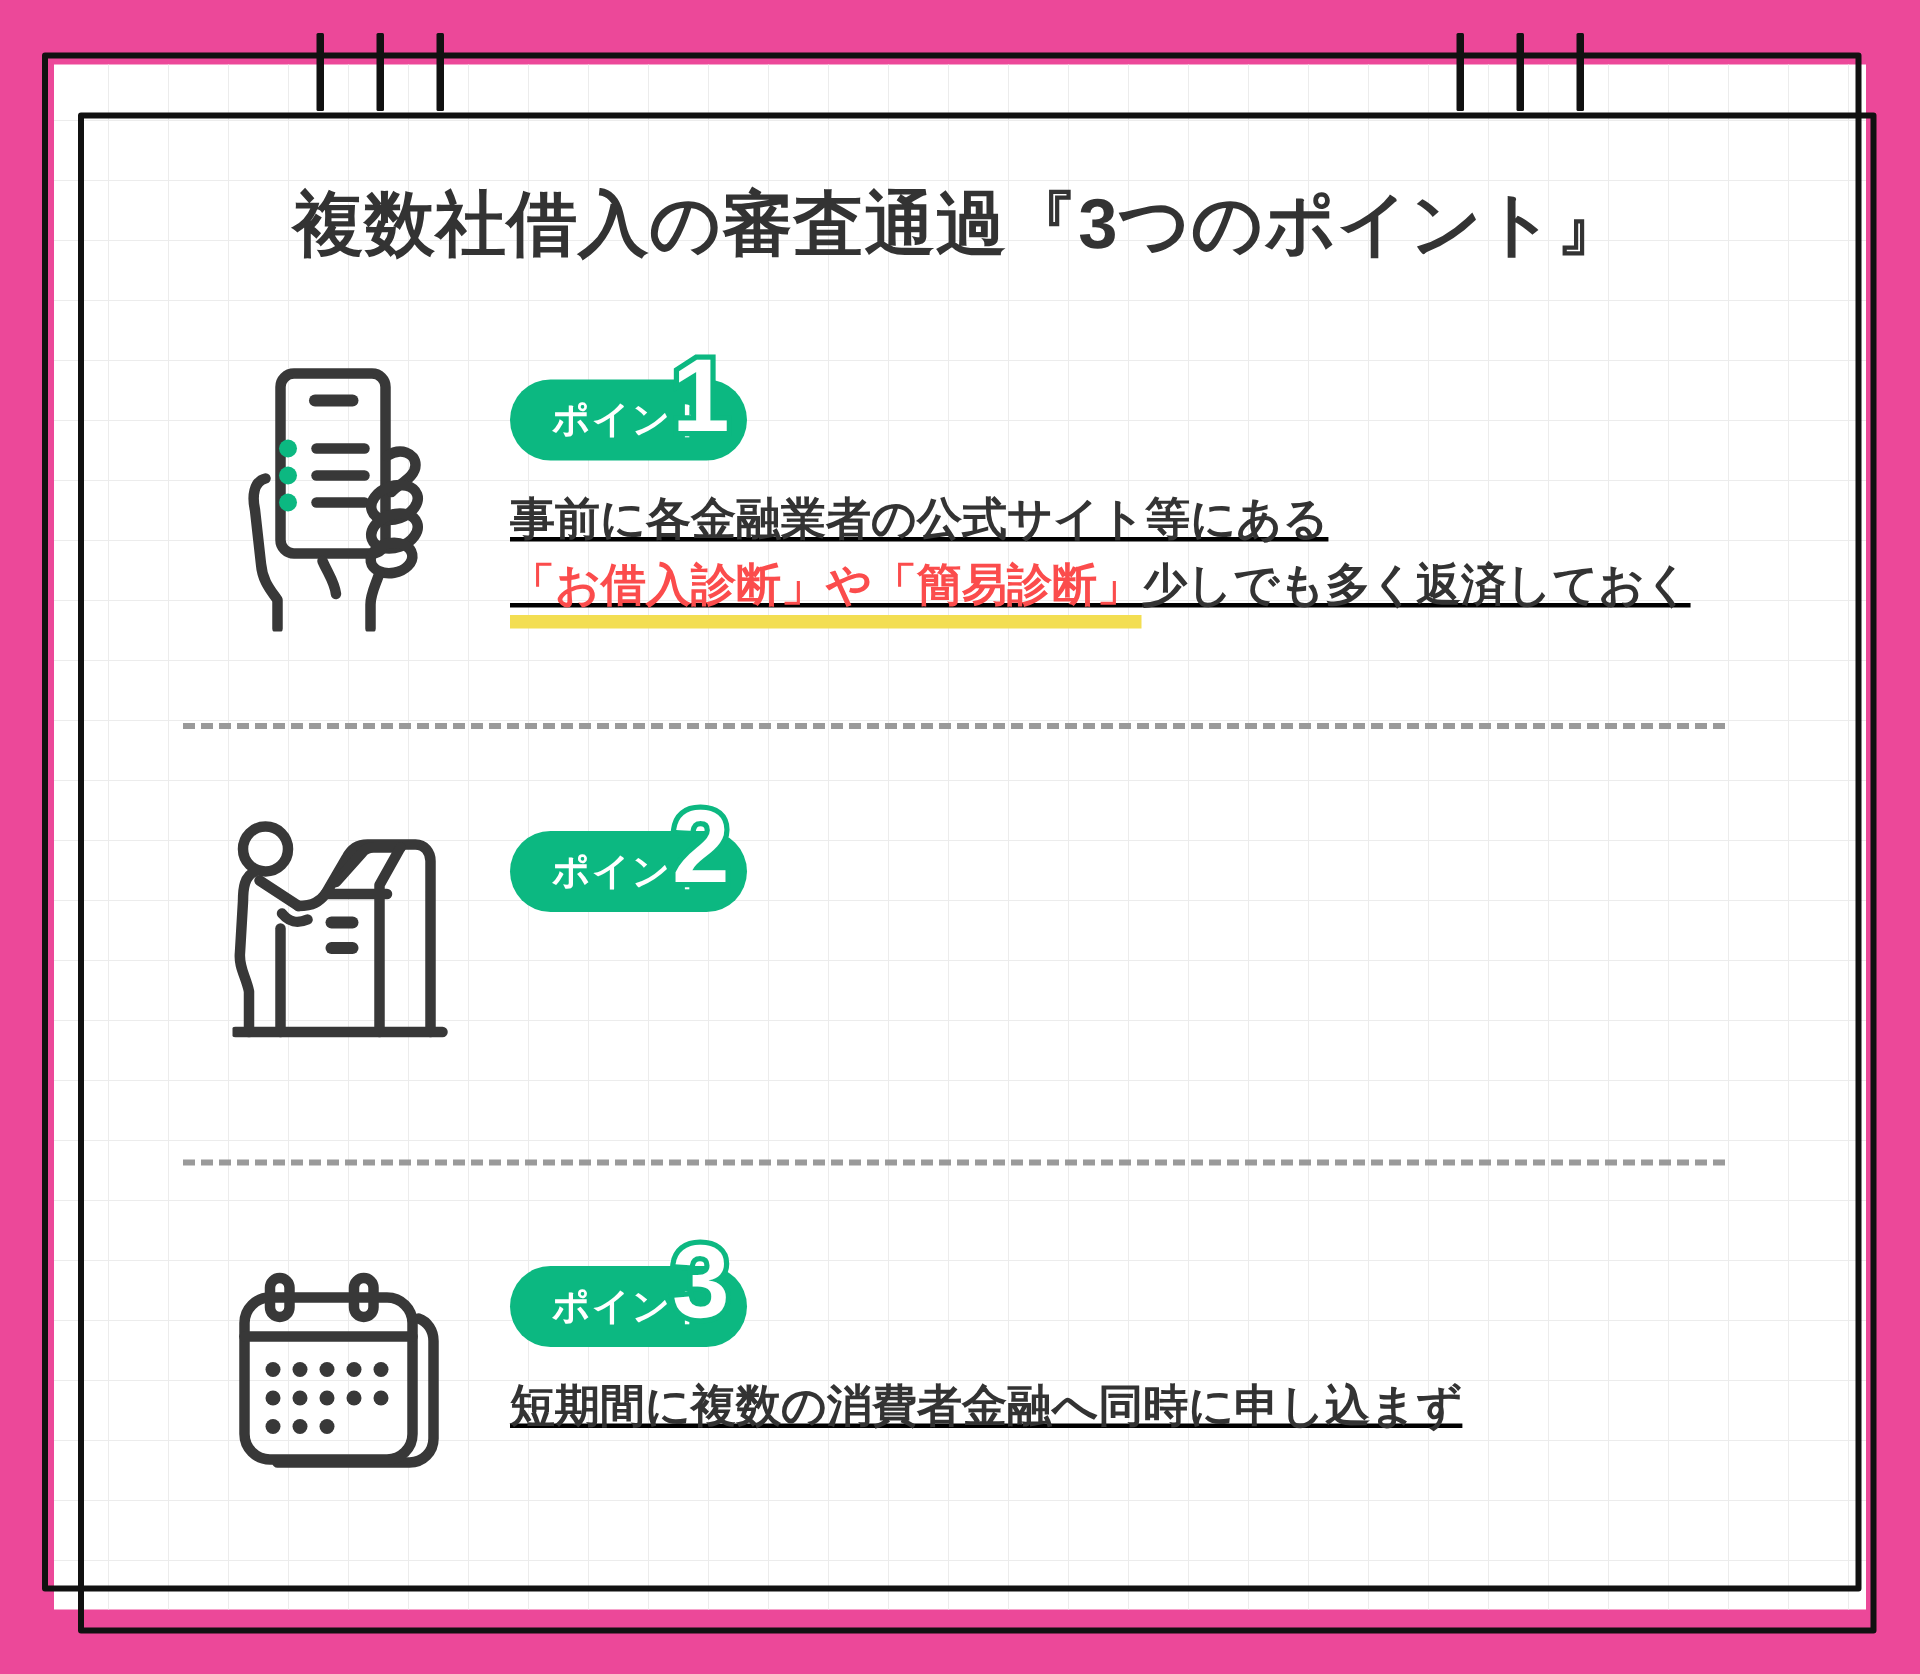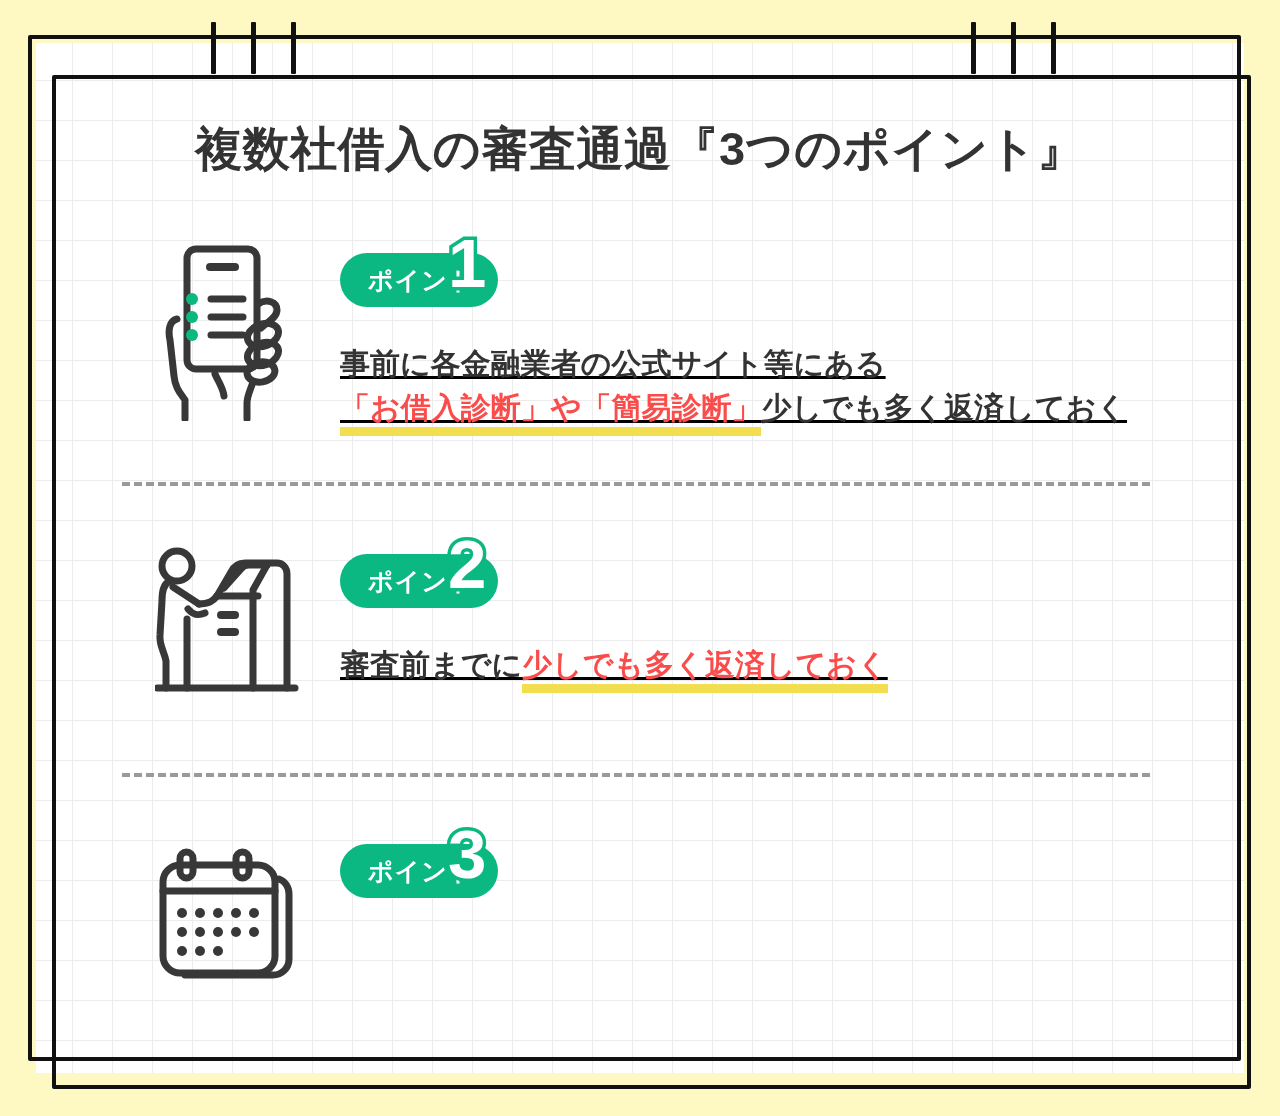--- a/index.html
+++ b/index.html
@@ -9,21 +9,21 @@
   }
   body {
     font-family: "Liberation Sans", "DejaVu Sans", sans-serif;
     -webkit-font-smoothing: antialiased;
   }
 
   #canvas {
     position: relative;
     width: 1280px;
     height: 1116px;
-    background: #fef9c3;
+    background: #ec4899;
     overflow: hidden;
   }
 
   
   .grid-bg {
     position: absolute;
     left: 36px;
     top: 43px;
     width: 1208px;
     height: 1030px;
@@ -140,21 +140,21 @@
     font-weight: 700;
     line-height: 1;
     color: #ffffff;
     -webkit-text-stroke: 7px #0cb881;
     paint-order: stroke fill;
     letter-spacing: 0;
   }
 
   
   .lines {
-    margin-top: 35px;
+    margin-top: 18px;
   }
   .line {
     font-size: 30px;
     font-weight: 600;
     color: #333333;
     line-height: 1.47;
     white-space: nowrap;
   }
   .hl {
     color: #fb4c4c;
@@ -262,23 +262,20 @@
         </g>
       </svg>
     </div>
 
     <div class="point-body">
       <div class="badge">
         <span class="badge-label">ポイント</span>
         <span class="badge-number">2</span>
       </div>
       <div class="lines">
-        <div class="line">
-          <span>審査前までに</span><span class="hl">少しでも多く返済しておく</span>
-        </div>
       </div>
     </div>
   </div>
 
   <div class="divider" id="divider-2"></div>
 
   <div class="point" id="point-3">
 
     <div class="point-icon">
       <svg width="150" height="150" viewBox="0 0 150 150">
@@ -306,17 +303,20 @@
         </g>
       </svg>
     </div>
 
     <div class="point-body">
       <div class="badge">
         <span class="badge-label">ポイント</span>
         <span class="badge-number">3</span>
       </div>
       <div class="lines">
+        <div class="line">
+          <span>短期間に複数の消費者金融へ同時に申し込まず</span>
+        </div>
       </div>
     </div>
   </div>
 
 </div>
 
 </body></html>

